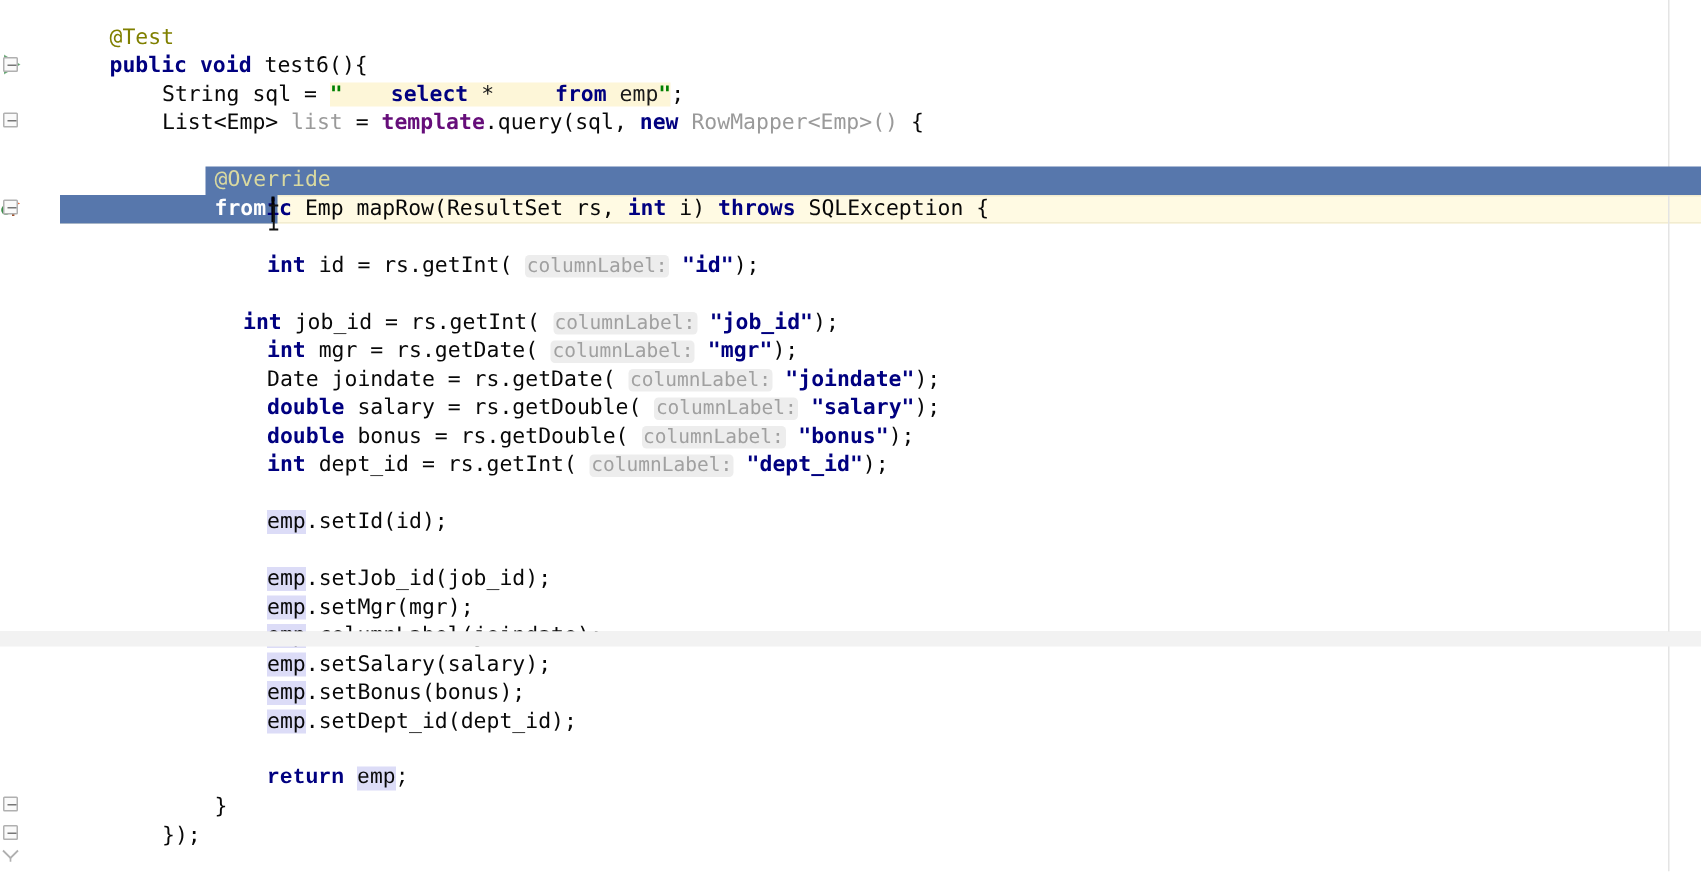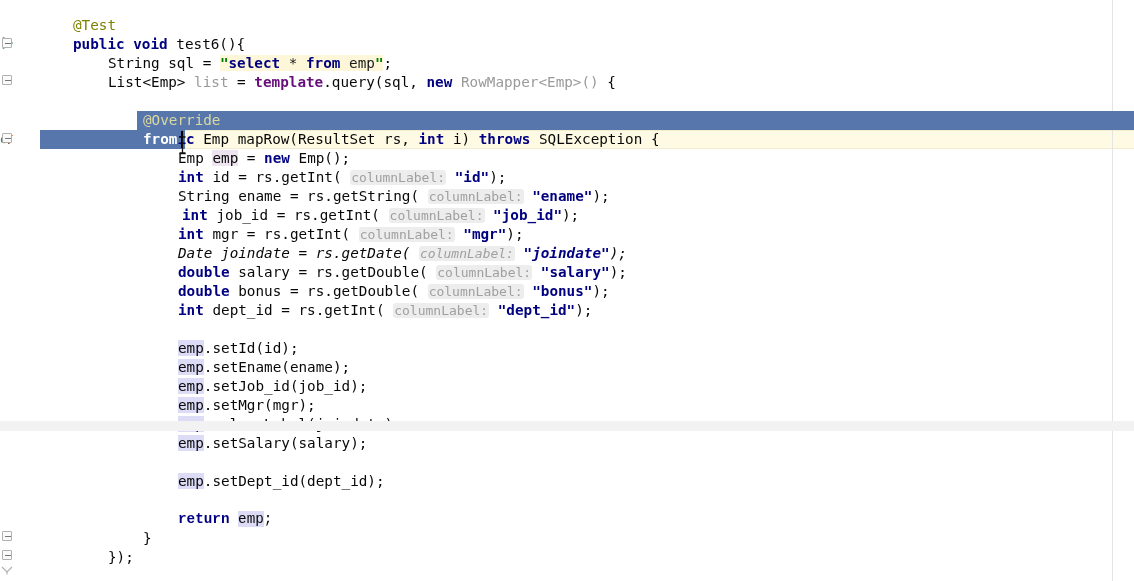--- a/index.html
+++ b/index.html
@@ -51,21 +51,21 @@
   .kw{color:#000080;font-weight:bold;}
   .anno{color:#808000;}
   .ident{color:#080808;}
   .gray{color:#9a9a9a;}
   .field{color:#660e7a;font-weight:bold;}
   .onsel-kw{color:#ffffff;font-weight:bold;}
   .onsel-anno{color:#d9d9a0;}
 
   
   .sqlbg{background:#fdf6d8;}
-  .sqlkw{color:#000080;font-weight:bold;}
+  .sqlkw{color:#000080;font-weight:bold;margin-left:32px;}
   .sqltxt{color:#1a1a1a;}
   .quote{color:#008000;font-weight:bold;}
   .strlit{color:#000080;font-weight:bold;}
 
   
   .hint{
     background:#ededed;color:#a0a0a0;border-radius:3px;
     padding:0 1px;font-size:13px;
   }
   
@@ -165,80 +165,74 @@
     </div>
 
     <div class="line" style="top:111px;">
       <span class="txt" style="left:103px;"><span class="onsel-anno">@Override</span></span>
     </div>
 
     <div class="line" style="top:130px;">
       <span class="txt" style="left:103px;"><span class="onsel-kw">from</span><span class="kw">ic</span> <span class="ident">Emp mapRow(ResultSet rs, </span><span class="kw">int</span><span class="ident"> i) </span><span class="kw">throws</span><span class="ident"> SQLException {</span></span>
     </div>
 
-    <div class="line" style="top:149px;">
-      <span class="txt" style="left:138px;"><span class="ident">Emp </span><span class="emphl">emp</span><span class="ident"> = </span><span class="kw">new</span><span class="ident"> Emp();</span></span>
-    </div>
 
     <div class="line" style="top:168px;">
       <span class="txt" style="left:138px;"><span class="kw">int</span><span class="ident"> id = rs.getInt( </span><span class="hint">columnLabel:</span><span class="strlit">&nbsp;"id"</span><span class="ident">);</span></span>
     </div>
 
-    <div class="line" style="top:187px;">
-      <span class="txt" style="left:138px;"><span class="ident">String ename = rs.getString( </span><span class="hint">columnLabel:</span><span class="strlit">&nbsp;"ename"</span><span class="ident">);</span></span>
-    </div>
 
     <div class="line" style="top:206px;">
-      <span class="txt" style="left:142px;text-align:center;"><span class="kw">int</span><span class="ident"> job_id = rs.getInt( </span><span class="hint">columnLabel:</span><span class="strlit">&nbsp;"job_id"</span><span class="ident">);</span></span>
+      <span class="txt" style="left:122px;text-align:center;"><span class="kw">int</span><span class="ident"> job_id = rs.getInt( </span><span class="hint">columnLabel:</span><span class="strlit">&nbsp;"job_id"</span><span class="ident">);</span></span>
     </div>
 
     <div class="line" style="top:225px;">
-      <span class="txt" style="left:138px;"><span class="kw">int</span><span class="ident"> mgr = rs.getInt( </span><span class="hint">columnLabel:</span><span class="strlit">&nbsp;"mgr"</span><span class="ident">);</span></span>
-    </div>
-
-    <div class="line" style="top:244px;font-style:italic;">
+      <span class="txt" style="left:138px;"><span class="kw">int</span><span class="ident"> mgr = rs.getDate( </span><span class="hint">columnLabel:</span><span class="strlit">&nbsp;"mgr"</span><span class="ident">);</span></span>
+    </div>
+
+    <div class="line" style="top:244px;">
       <span class="txt" style="left:138px;"><span class="ident">Date joindate = rs.getDate( </span><span class="hint">columnLabel:</span><span class="strlit">&nbsp;"joindate"</span><span class="ident">);</span></span>
     </div>
 
     <div class="line" style="top:263px;">
       <span class="txt" style="left:138px;"><span class="kw">double</span><span class="ident"> salary = rs.getDouble( </span><span class="hint">columnLabel:</span><span class="strlit">&nbsp;"salary"</span><span class="ident">);</span></span>
     </div>
 
     <div class="line" style="top:282px;">
       <span class="txt" style="left:138px;"><span class="kw">double</span><span class="ident"> bonus = rs.getDouble( </span><span class="hint">columnLabel:</span><span class="strlit">&nbsp;"bonus"</span><span class="ident">);</span></span>
     </div>
 
     <div class="line" style="top:301px;">
       <span class="txt" style="left:138px;"><span class="kw">int</span><span class="ident"> dept_id = rs.getInt( </span><span class="hint">columnLabel:</span><span class="strlit">&nbsp;"dept_id"</span><span class="ident">);</span></span>
     </div>
 
     <div class="line" style="top:339px;">
       <span class="txt" style="left:138px;"><span class="idhl">emp</span><span class="ident">.setId(id);</span></span>
     </div>
 
-    <div class="line" style="top:358px;">
-      <span class="txt" style="left:138px;"><span class="idhl">emp</span><span class="ident">.setEname(ename);</span></span>
-    </div>
 
     <div class="line" style="top:377px;">
       <span class="txt" style="left:138px;"><span class="idhl">emp</span><span class="ident">.setJob_id(job_id);</span></span>
     </div>
 
     <div class="line" style="top:396px;">
       <span class="txt" style="left:138px;"><span class="idhl">emp</span><span class="ident">.setMgr(mgr);</span></span>
     </div>
 
     <div class="line" style="top:415px;">
       <span class="txt" style="left:138px;"><span class="idhl">emp</span><span class="ident">.columnLabel(joindate);</span></span>
     </div>
 
     <div class="line" style="top:434px;">
       <span class="txt" style="left:138px;"><span class="idhl">emp</span><span class="ident">.setSalary(salary);</span></span>
     </div>
 
+    <div class="line" style="top:453px;">
+      <span class="txt" style="left:138px;"><span class="idhl">emp</span><span class="ident">.setBonus(bonus);</span></span>
+    </div>
 
     <div class="line" style="top:472px;">
       <span class="txt" style="left:138px;"><span class="idhl">emp</span><span class="ident">.setDept_id(dept_id);</span></span>
     </div>
 
     <div class="line" style="top:510px;">
       <span class="txt" style="left:138px;font-family:Liberation Mono, monospace;"><span class="kw">return</span><span class="ident"> </span><span class="idhl">emp</span><span class="ident">;</span></span>
     </div>
 
     <div class="line" style="top:529px;">

